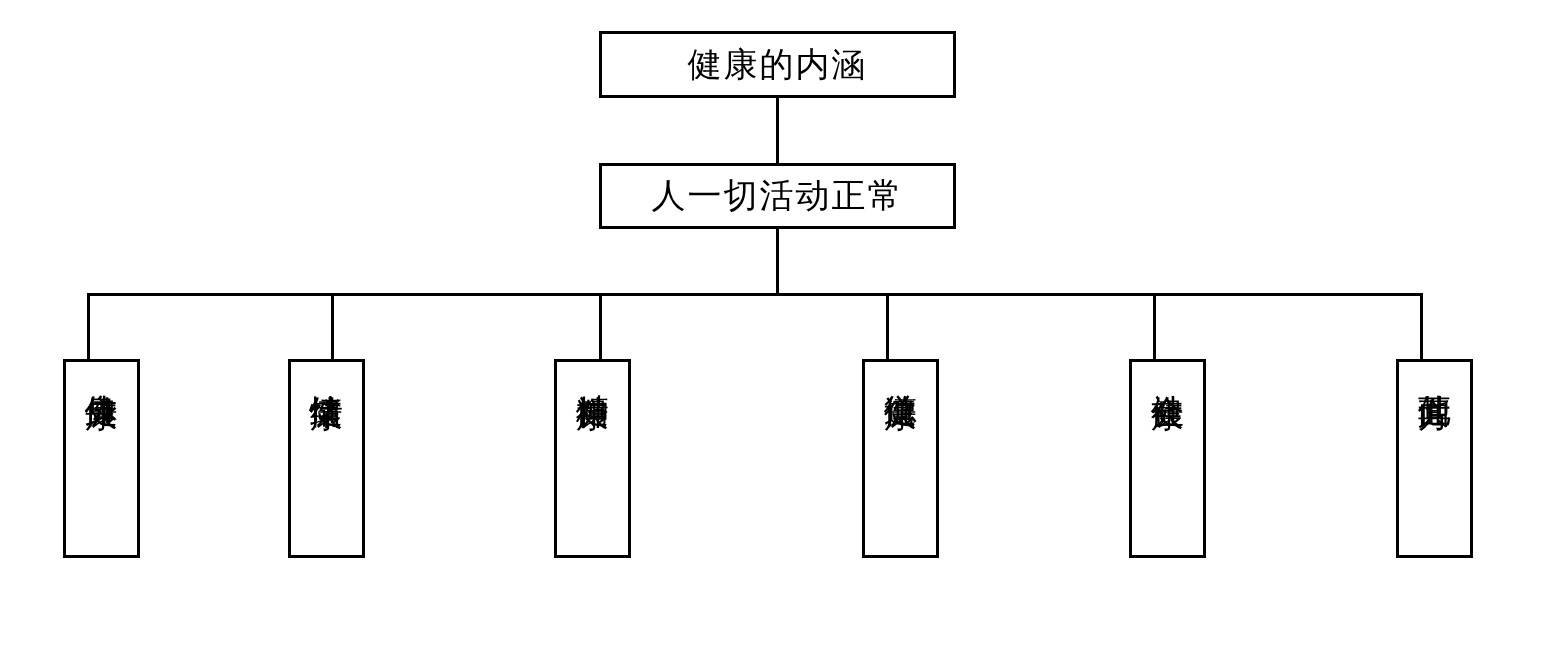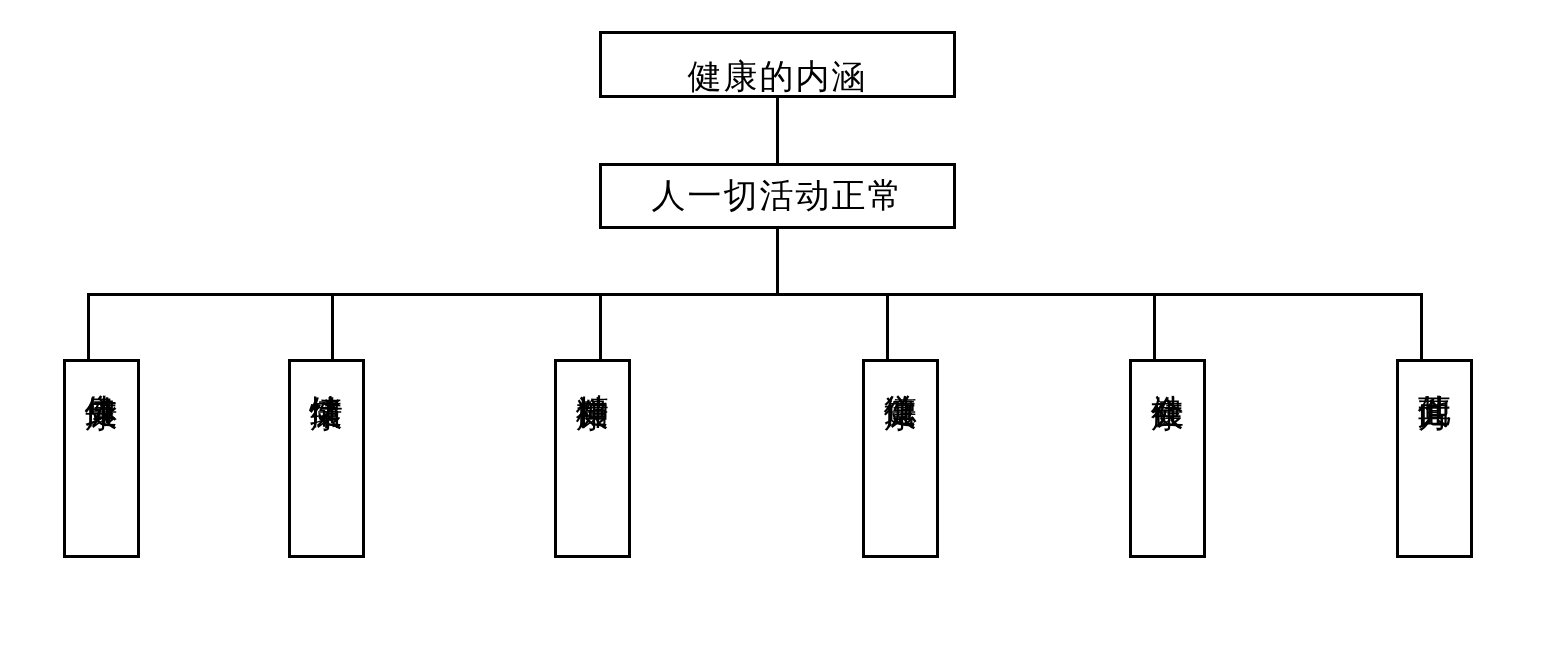--- a/index.html
+++ b/index.html
@@ -50,21 +50,21 @@
     background: #000000;
   }
   .edge-v { width: 3px; }
   .edge-h { height: 3px; }
 </style>
 </head>
 <body>
 
 <div id="canvas">
 
-  <div class="node node-h" style="left:599px; top:31px; width:357px; height:67px;align-items:flex-end;">
+  <div class="node node-h" style="left:599px; top:31px; width:357px; height:67px;">
     <span class="label">健康的内涵</span>
   </div>
 
   <div class="edge edge-v" style="left:776px; top:98px; height:65px;"></div>
 
   <div class="node node-h" style="left:599px; top:163px; width:357px; height:66px;">
     <span class="label">人一切活动正常</span>
   </div>
 
   <div class="edge edge-v" style="left:776px; top:229px; height:67px;"></div>

